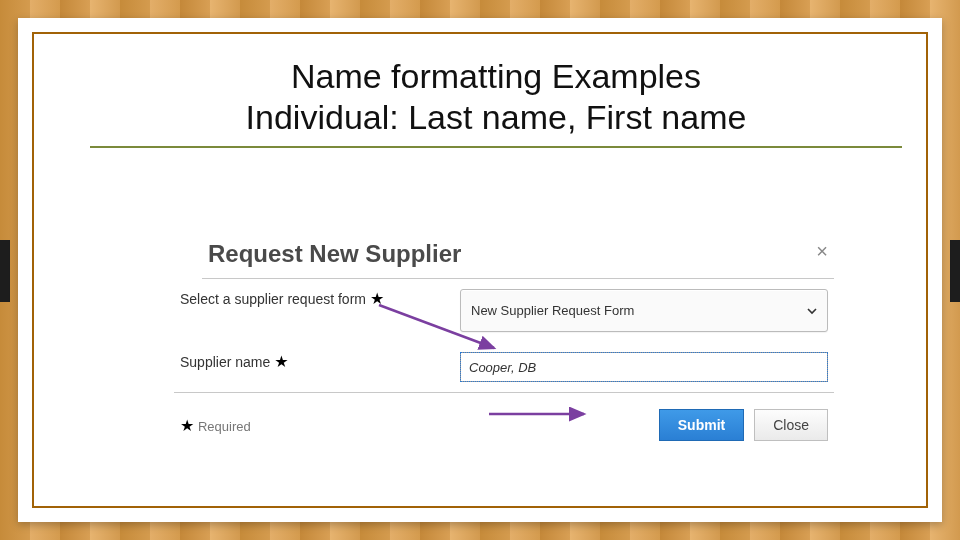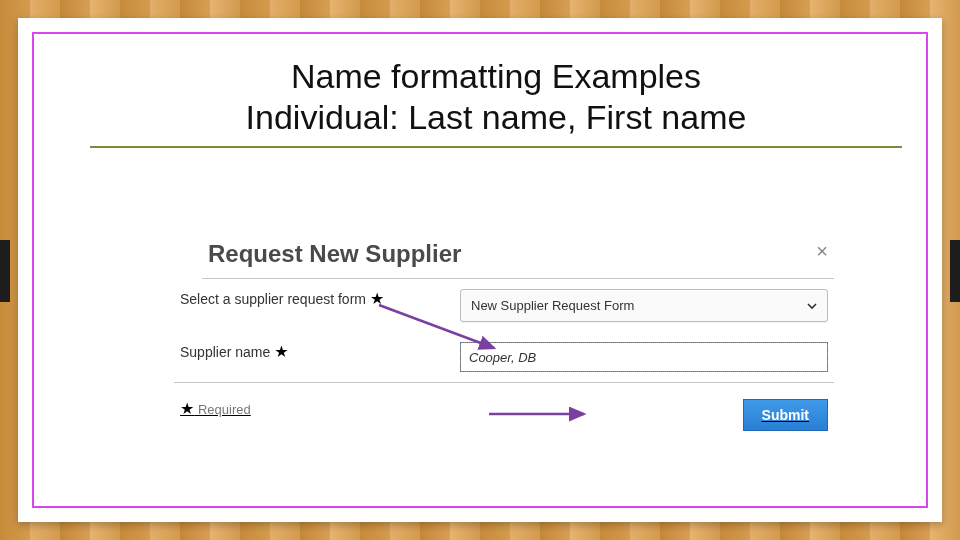--- a/index.html
+++ b/index.html
@@ -20,21 +20,21 @@
   .slide {
     position: absolute;
     left: 18px; top: 18px;
     width: 924px; height: 504px;
     background: #ffffff;
     box-shadow: 0 3px 8px rgba(0,0,0,0.25);
   }
   .inner-frame {
     position: absolute;
     left: 14px; top: 14px; right: 14px; bottom: 14px;
-    border: 2px solid #d946ef;
+    border: 2px solid #a16207;
     padding-left: 32px;
   }
   .title-box {
     text-align: center;
     padding-top: 22px;
   }
   .title-line {
     font-size: 34px;
     color: #111;
     line-height: 1.2;
@@ -79,21 +79,21 @@
     font-size: 14px;
     color: #333;
     width: 240px;
   }
   .star { font-size: 16px; color: #000; }
   .select-box {
     flex: 1;
     display: flex;
     align-items: center;
     justify-content: space-between;
-    height: 33px;
+    height: 43px;
     border: 1px solid #bbb;
     border-radius: 3px;
     background: #fafafa;
     box-shadow: inset 0 1px 0 #fff, 0 1px 1px rgba(0,0,0,0.05);
     padding: 0 6px 0 10px;
     font-size: 13px;
     color: #333;
   }
   .chevron-box {
     width: 18px; height: 18px;
@@ -108,23 +108,23 @@
     padding: 0 8px;
     font-size: 13px;
     font-family: "Segoe UI", Arial, sans-serif;
     color: #333;
     font-style: italic;
   }
   .footer-row {
     border-top: 1px solid #c8c8c8;
     padding: 16px 6px 8px 6px;
     display: flex;
+    align-items: center;
     justify-content: space-between;
     font-family: "Segoe UI", Arial, sans-serif;
-    text-decoration: underline;
   }
   .required-note {
     font-size: 13px;
     color: #777;
   }
   .btn-group { display: flex; gap: 10px; }
   .btn {
     height: 32px;
     padding: 0 18px;
     border-radius: 0;
@@ -201,20 +201,21 @@
         </div>
         <input class="text-input" type="text" value="Cooper, DB" style="">
       </div>
 
       <div class="footer-row">
         <div class="required-note">
           <span class="star">★</span><span> Required</span>
         </div>
         <div class="btn-group">
           <button class="btn btn-primary">Submit</button>
+          <button class="btn btn-secondary">Close</button>
         </div>
       </div>
 
       <svg class="arrow-svg" style="left:200px; top:64px;" width="130" height="60">
         <defs>
           <marker id="ah1" markerWidth="8" markerHeight="8" refX="6" refY="3" orient="auto">
             <path d="M0,0 L7,3 L0,6 Z" fill="#7b3fa0"></path>
           </marker>
         </defs>
         <line x1="5" y1="5" x2="120" y2="48" stroke="#7b3fa0" stroke-width="2.5" marker-end="url(#ah1)"></line>

